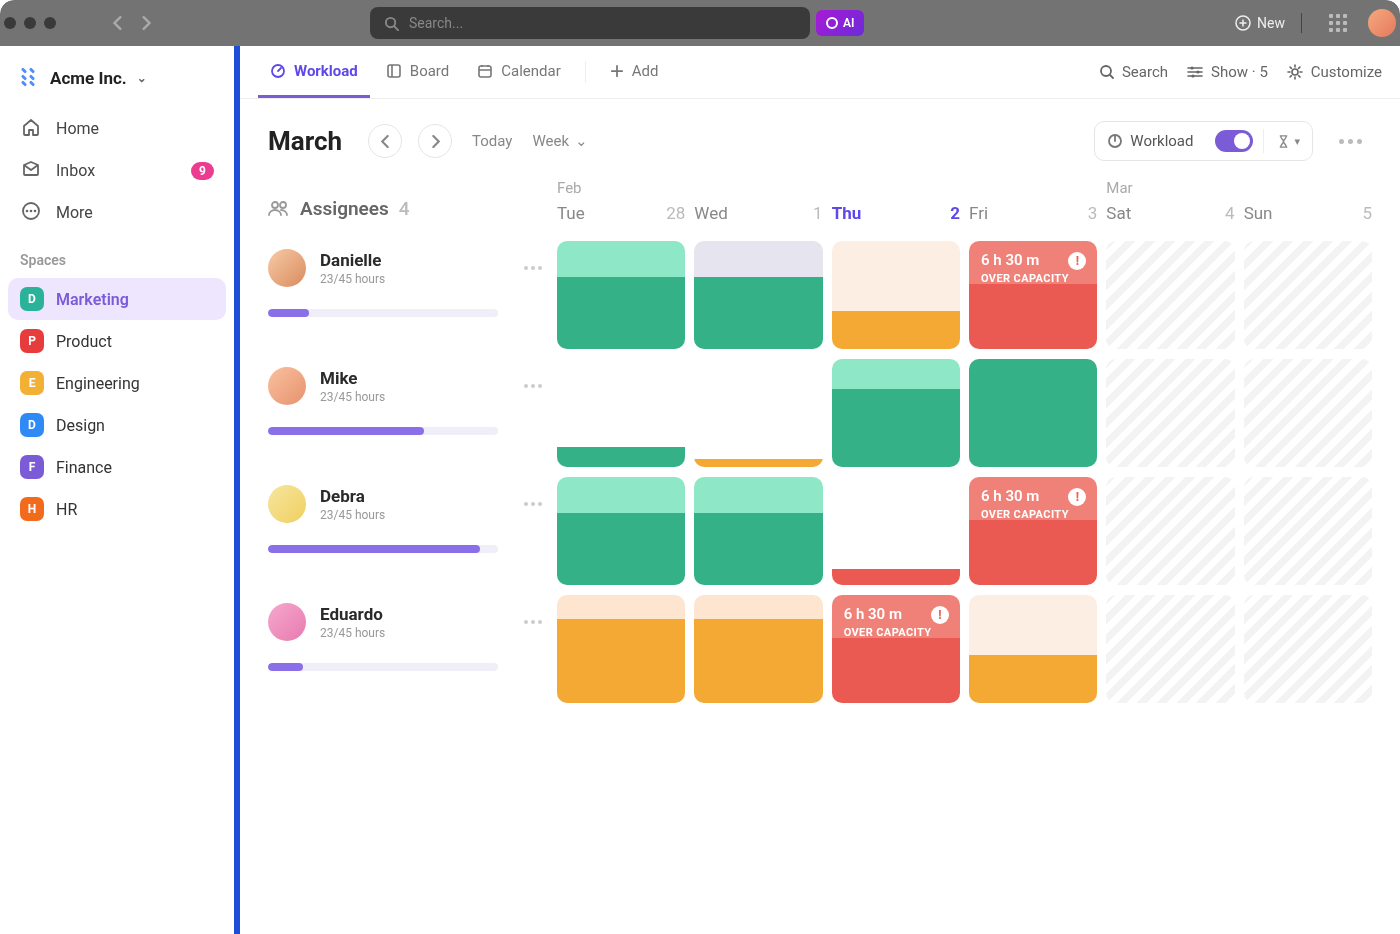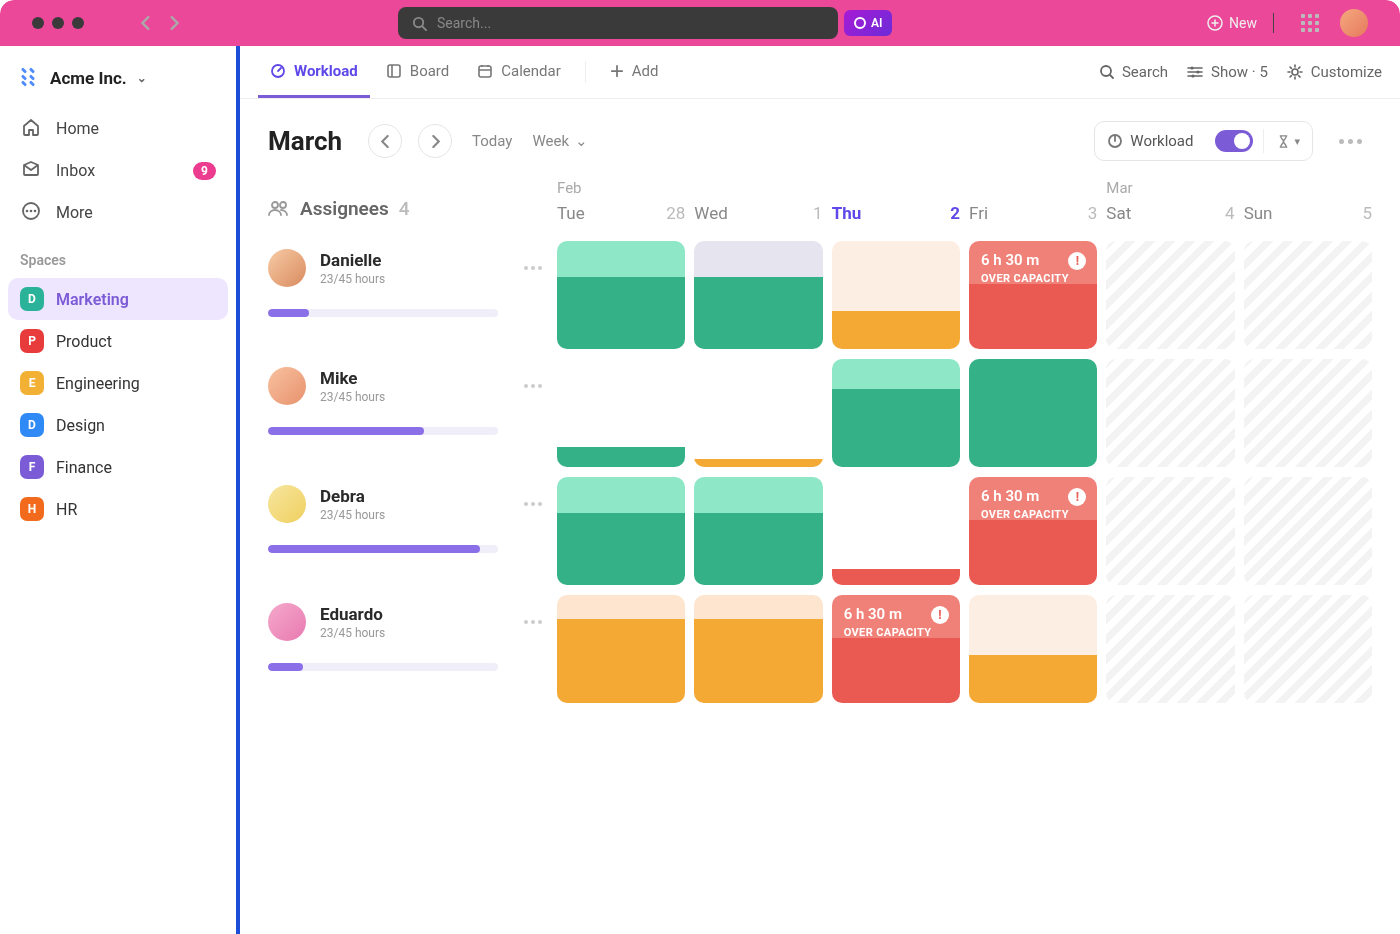--- a/index.html
+++ b/index.html
@@ -1,31 +1,31 @@
 <!DOCTYPE html>
 <html><head>
 <meta charset="utf-8">
 <style>
 * { box-sizing: border-box; margin: 0; padding: 0; }
 body { font-family: -apple-system, BlinkMacSystemFont, "Segoe UI", Roboto, sans-serif; background: #fff; width: 1400px; height: 934px; overflow: hidden; border-radius: 14px; }
-.topbar { height: 46px; background: #ec4899; display: flex; align-items: center; padding: 0 32px; color: #ccc; border-top-left-radius: 14px; border-top-right-radius: 14px; }
+.topbar { height: 46px; background: #737373; display: flex; align-items: center; padding: 0 4px; color: #ccc; border-top-left-radius: 14px; border-top-right-radius: 14px; }
 .traffic { display: flex; gap: 8px; margin-right: 48px; }
 .traffic span { width: 12px; height: 12px; border-radius: 50%; background: #3a3a3a; display: inline-block; }
 .navarrow { width: 28px; height: 28px; display: flex; align-items: center; justify-content: center; color: #aaa; cursor: pointer; }
 .topsearch { flex: 0 0 440px; margin-left: 210px; height: 32px; background: #3a3a3a; border-radius: 8px; display: flex; align-items: center; padding: 0 14px; color: #888; gap: 10px; font-size: 14px; }
 .ai-pill { margin-left: 6px; height: 26px; padding: 0 10px; background: linear-gradient(135deg,#a81bd4,#6b2bd9); border-radius: 6px; display: flex; align-items: center; gap: 5px; color: #fff; font-size: 12px; font-weight: 600; }
 .ai-dot { width: 12px; height: 12px; border-radius: 50%; border: 2px solid #fff; display: inline-block; }
 .top-spacer { flex: 1; }
 .new-btn { display: flex; align-items: center; gap: 6px; color: #eee; font-size: 14px; cursor: pointer; padding: 6px 10px; }
 .apps-grid { width: 28px; height: 28px; display: grid; grid-template-columns: repeat(3,4px); grid-template-rows: repeat(3,4px); gap: 3px; place-content: center; margin: 0 16px; cursor: pointer; }
 .apps-grid span { background: #bbb; border-radius: 1px; }
 .avatar-top { width: 28px; height: 28px; border-radius: 50%; background: linear-gradient(135deg,#f5a97f,#e5795c); }
 
 .app-body { display: flex; height: calc(934px - 46px); }
-.sidebar { width: 240px; border-right: 4px solid #1d4ed8; padding: 8px; display: flex; flex-direction: column; }
+.sidebar { width: 240px; border-right: 6px solid #1d4ed8; padding: 8px; display: flex; flex-direction: column; }
 .workspace { display: flex; align-items: center; gap: 10px; padding: 14px 12px 18px; font-weight: 700; font-size: 17px; color: #222; cursor: pointer; }
 .logo { width: 20px; height: 20px; display: flex; flex-wrap: wrap; }
 .logo span { width: 6px; height: 3px; background: #4e8cff; margin: 1px; border-radius: 2px; transform: rotate(45deg); }
 .chev { font-size: 12px; color: #666; }
 
 .nav-item { display: flex; align-items: flex-end; gap: 14px; padding: 10px 12px; border-radius: 10px; color: #444; font-size: 16px; cursor: pointer; }
 .nav-icon { width: 22px; height: 22px; display: flex; align-items: center; justify-content: center; color: #666; }
 .badge { margin-left: auto; background: #ec3c8f; color: #fff; font-size: 12px; font-weight: 700; padding: 2px 8px; border-radius: 10px; }
 
 .section-label { font-size: 14px; color: #999; font-weight: 600; padding: 20px 12px 10px; }

